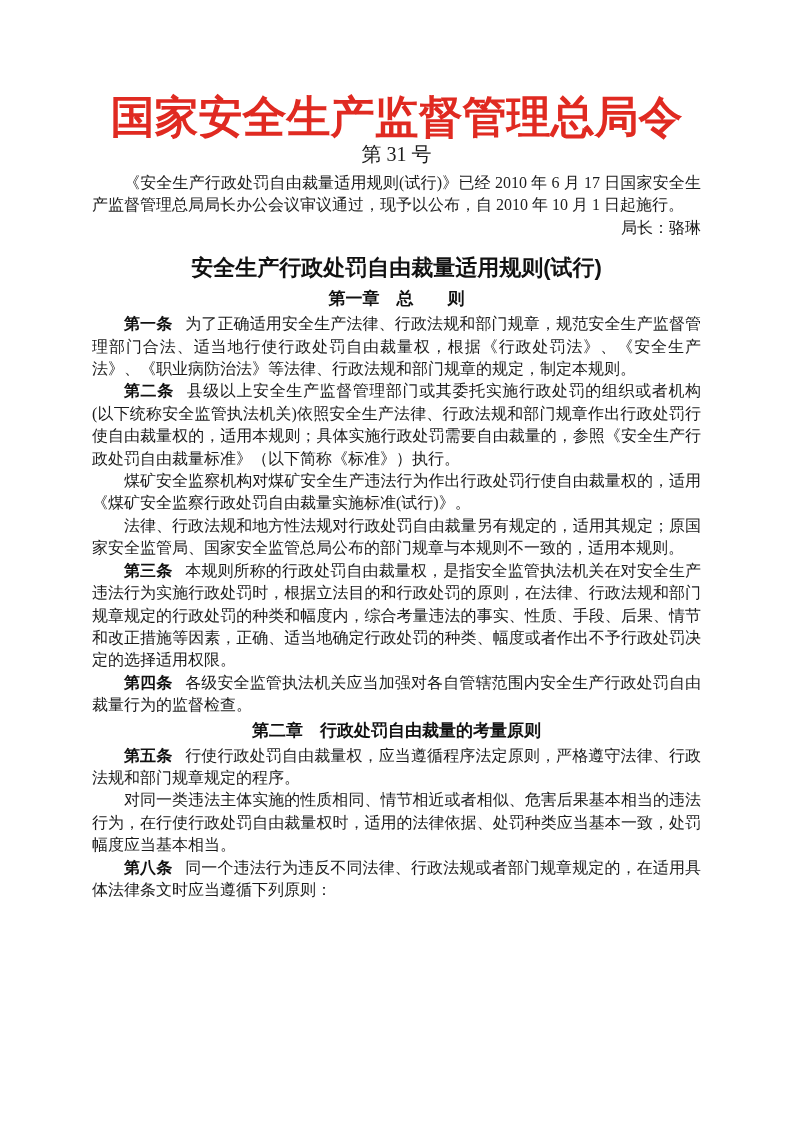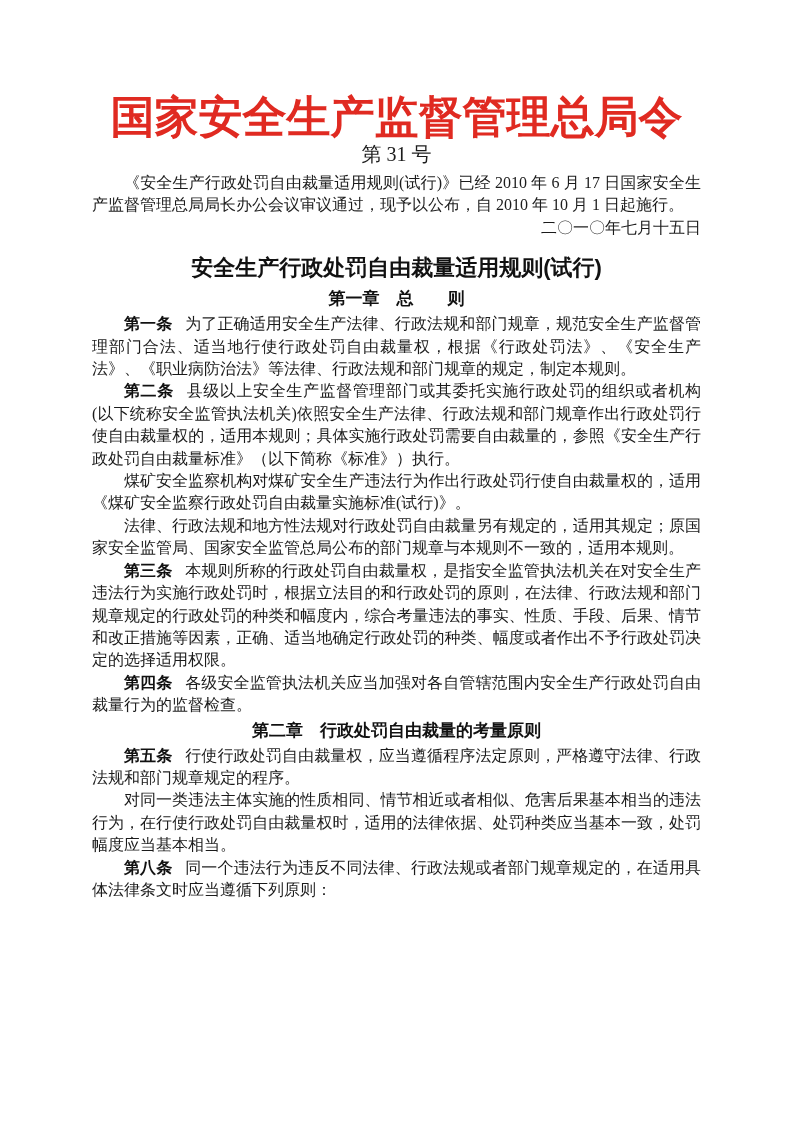--- a/index.html
+++ b/index.html
@@ -81,21 +81,21 @@
     color: #111;
   }
 </style>
 </head>
 <body>
 
 <div class="page">
   <h1 class="masthead" style="color: rgb(224, 42, 33);">国家安全生产监督管理总局令</h1>
   <div class="order-no">第 31 号</div>
   <p class="preamble">《安全生产行政处罚自由裁量适用规则(试行)》已经 2010 年 6 月 17 日国家安全生产监督管理总局局长办公会议审议通过，现予以公布，自 2010 年 10 月 1 日起施行。</p>
-  <div class="sign-date">二〇一〇年七月十五日</div>
+  <div class="sign-name">局长：骆琳</div>
   <h2 class="doc-title">安全生产行政处罚自由裁量适用规则(试行)</h2>
   <div id="chapters">
   <section>
     <h3 class="chapter-heading">第一章　总　　则</h3>
     <div class="chapter-body">
   <p class="article"><b class="article-label">第一条</b><span class="article-text">为了正确适用安全生产法律、行政法规和部门规章，规范安全生产监督管理部门合法、适当地行使行政处罚自由裁量权，根据《行政处罚法》、《安全生产法》、《职业病防治法》等法律、行政法规和部门规章的规定，制定本规则。</span></p>
 
   <p class="article"><b class="article-label">第二条</b><span class="article-text">县级以上安全生产监督管理部门或其委托实施行政处罚的组织或者机构(以下统称安全监管执法机关)依照安全生产法律、行政法规和部门规章作出行政处罚行使自由裁量权的，适用本规则；具体实施行政处罚需要自由裁量的，参照《安全生产行政处罚自由裁量标准》（以下简称《标准》）执行。</span></p>
 
   <p class="article"><span class="article-text">煤矿安全监察机构对煤矿安全生产违法行为作出行政处罚行使自由裁量权的，适用《煤矿安全监察行政处罚自由裁量实施标准(试行)》。</span></p>

